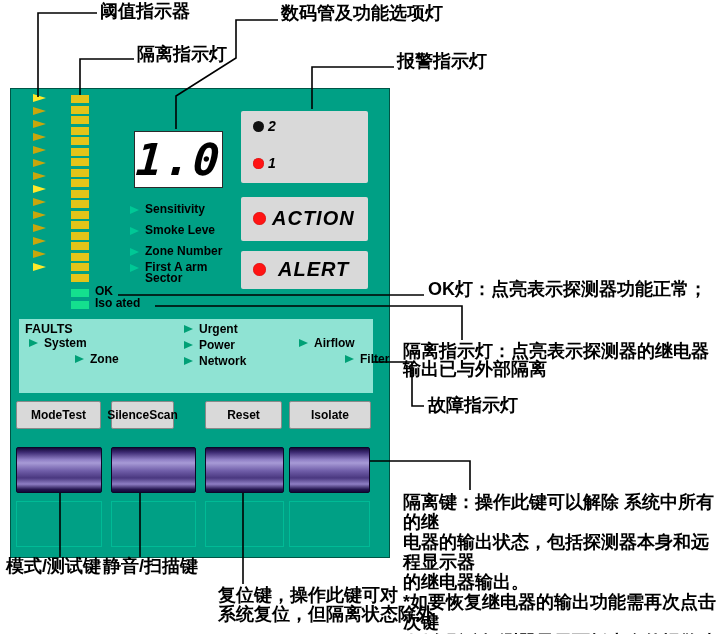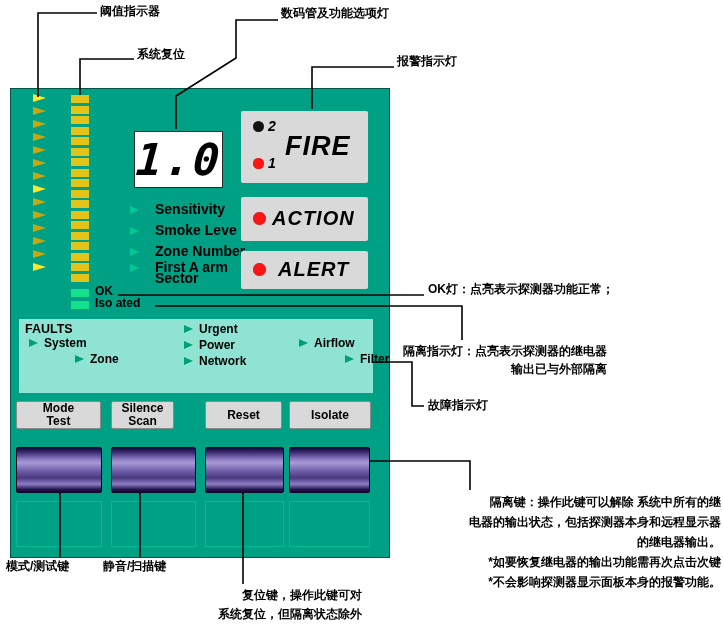--- a/index.html
+++ b/index.html
@@ -34,21 +34,21 @@
   .display { position:absolute; left:123px; top:42px; width:89px; height:57px;
              background:#ffffff; border:1px solid #2a2a2a;
              display:flex; align-items:center; justify-content:center; }
   .display span { font-family:"DejaVu Sans Mono", monospace; font-style:italic; font-weight:bold;
                   font-size:44px; letter-spacing:2px; color:#000; transform:skewX(-4deg); }
 
   
   .fn-row { position:absolute; left:119px; display:flex; align-items:center; }
   .fn-tri { width:0; height:0; border-top:4.5px solid transparent; border-bottom:4.5px solid transparent;
             border-left:9px solid #00C896; margin-right:6px; }
-  .fn-label { font-weight:bold; font-size:14px; line-height:11px; color:#000;margin-left:10px; }
+  .fn-label { font-weight:bold; font-size:12px; line-height:11px; color:#000; }
   .fn-1 { top:115px; } .fn-2 { top:136px; } .fn-3 { top:157px; } .fn-4 { top:173px; }
   .fn-sub { position:absolute; left:134px; top:184px;text-align:right; }
 
   
   .alarm-box { position:absolute; left:230px; width:127px; background:#D9D9D9; border-radius:2px; }
   .fire-box   { top:22px;  height:72px; }
   .action-box { top:108px; height:44px; }
   .alert-box  { top:162px; height:38px; }
   .dot { position:absolute; border-radius:50%; }
   .dot.black { width:11px; height:11px; background:#111; }
@@ -64,21 +64,21 @@
   .faults-title { position:absolute; left:6px; top:3px; font-weight:bold; font-size:12.5px; }
   .fault-item { position:absolute; display:flex; align-items:center; }
   .fault-tri { width:0; height:0; border-top:4.5px solid transparent; border-bottom:4.5px solid transparent;
                border-left:9px solid #00A076; margin-right:6px; }
   .fault-label { font-weight:bold; font-size:12px; line-height:12px; }
   .f-c1 { left:10px; }  .f-c2 { left:165px; } .f-c3 { left:280px; }
   .f-r0 { top:4px; } .f-r1 { top:18px; } .f-r2 { top:34px;padding-left:46px; } .f-r3 { top:36px; } .f-r1b { top:20px;justify-content:flex-end; }
 
   
   .plate { position:absolute; top:312px; height:28px; background:#D9D9D9; border:1px solid #8a8a8a;
-           border-radius:2px; display:flex; flex-direction:column; align-items:center; justify-content:center;
+           border-radius:2px; display:flex; flex-direction:row; align-items:center; justify-content:center;
            font-weight:bold; font-size:12px; line-height:13px; color:#000; cursor:pointer; }
   .p1 { left:5px;   width:85px; }
   .p2 { left:100px; width:63px; }
   .p3 { left:194px; width:77px; }
   .p4 { left:278px; width:82px; }
 
   
   .key { position:absolute; top:358px; height:46px; border:1px solid #0D0628; border-radius:2px;
          background:linear-gradient(180deg,#15093A 0%,#3D2B73 10%,#8E7EC4 26%,#A79AD6 34%,
                     #6F5DA8 52%,#4A3880 68%,#8E7EC4 82%,#241650 94%,#120838 100%);
@@ -89,22 +89,22 @@
   .k4 { left:278px; width:81px; }
 
   
   .ghost { position:absolute; top:412px; height:46px; border:1px solid rgba(0,220,170,0.45); }
   .g1 { left:5px;   width:86px; }
   .g2 { left:100px; width:85px; }
   .g3 { left:194px; width:79px; }
   .g4 { left:278px; width:81px; }
 
   
-  .ann { position:absolute; font-weight:bold; font-size:12px; line-height:15px; color:#000;
-         white-space:pre-line;text-align:right; }
+  .ann { position:absolute; font-weight:bold; font-size:18px; line-height:15px; color:#000;
+         white-space:pre-line; }
   .a-threshold { left:100px; top:4px; }
   .a-display   { left:281px; top:6px; }
   .a-bargraph  { left:137px; top:47px; }
   .a-alarm     { left:397px; top:54px; }
   .a-ok        { left:428px; top:282px; }
   .a-isolated  { left:403px; top:342px; line-height:18px; }
   .a-fault     { left:428px; top:398px; }
   .a-isolate-key { left:403px; top:492px; width:318px; line-height:20px; }
   .a-mode    { left:6px;   top:559px; }
   .a-silence { left:103px; top:559px; }
@@ -180,21 +180,20 @@
   </div>
   <div class="fn-row fn-4">
     <span class="fn-tri"></span>
     <span class="fn-label">First A arm</span>
   </div>
   <div class="fn-label fn-sub abs">Sector</div>
 
   <div class="alarm-box fire-box">
     <span class="dot black" style="left:12px; top:10px;"></span>
     <span class="num" style="left:27px; top:7px;">2</span>
-    <span class="alarm-label fire-label">FIRE</span>
     <span class="dot red" style="left:12px; top:47px; width:11px; height:11px;"></span>
     <span class="num" style="left:27px; top:44px;">1</span>
   </div>
 
   <div class="alarm-box action-box">
     <span class="dot red" style="left:12px; top:15px; width:13px; height:13px;"></span>
     <span class="alarm-label action-label">ACTION</span>
   </div>
 
   <div class="alarm-box alert-box">
@@ -258,21 +257,21 @@
   <div class="key k4"></div>
 
   <div class="ghost g1"></div>
   <div class="ghost g2"></div>
   <div class="ghost g3"></div>
   <div class="ghost g4"></div>
 </div>
 
 <div class="ann a-threshold">阈值指示器</div>
 <div class="ann a-display">数码管及功能选项灯</div>
-<div class="ann a-bargraph">系统复位</div>
+<div class="ann a-bargraph">隔离指示灯</div>
 <div class="ann a-alarm">报警指示灯</div>
 <div class="ann a-ok">OK灯：点亮表示探测器功能正常；</div>
 <div class="ann a-isolated">隔离指示灯：点亮表示探测器的继电器
 输出已与外部隔离</div>
 <div class="ann a-fault">故障指示灯</div>
 <div class="ann a-isolate-key">隔离键：操作此键可以解除 系统中所有的继
 电器的输出状态，包括探测器本身和远程显示器
 的继电器输出。
 *如要恢复继电器的输出功能需再次点击次键
 *不会影响探测器显示面板本身的报警功能。</div>

